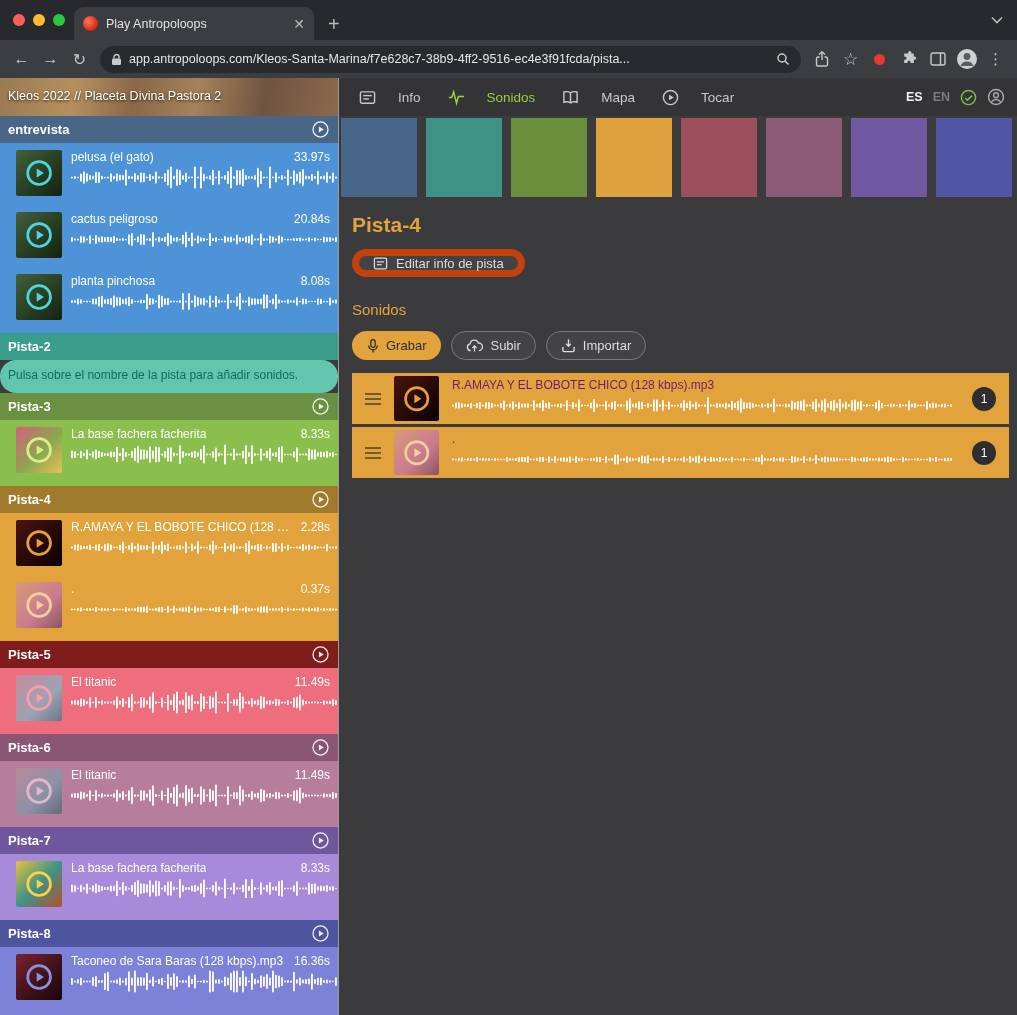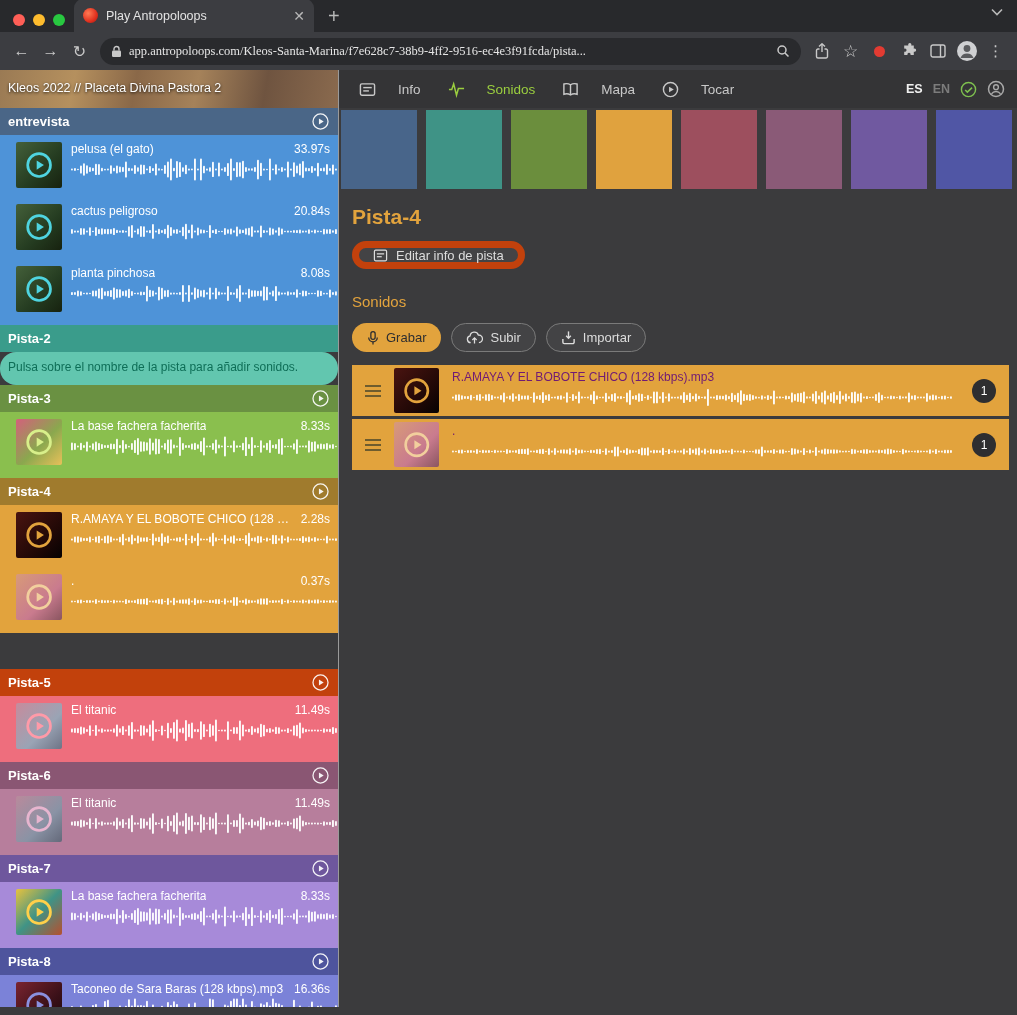--- a/index.html
+++ b/index.html
@@ -1,38 +1,38 @@
 <!DOCTYPE html>
 <html><head>
 <meta charset="utf-8">
 <title></title>
 <style>
   html,body{margin:0;padding:0;background:#3b3b3d;}
   body{width:1017px;height:1015px;overflow:hidden;font-family:"Liberation Sans",sans-serif;position:relative;}
   *{box-sizing:border-box;}
 
   
-  .tabstrip{height:32px;background:#28292c;display:flex;align-items:flex-end;position:relative;}
+  .tabstrip{height:40px;background:#28292c;display:flex;align-items:flex-end;position:relative;}
   .lights{position:absolute;left:13px;top:14px;display:flex;gap:8px;}
   .light{width:12px;height:12px;border-radius:50%;}
   .l-red{background:#ff5f57;}.l-yellow{background:#febc2e;}.l-green{background:#28c840;}
   .tab{margin-left:74px;width:240px;height:33px;background:#3c3d41;border-radius:9px 9px 0 0;display:flex;align-items:center;padding:0 9px;gap:8px;}
   .favicon{width:15px;height:15px;border-radius:50%;background:radial-gradient(circle at 35% 35%,#ff7a54,#e0301e 60%,#a01810);flex:none;}
   .tab-title{flex:1;color:#e3e3e3;font-size:12.5px;white-space:nowrap;overflow:hidden;text-overflow:ellipsis;}
   .tab-close{color:#b8b8b8;font-size:14px;line-height:1;}
   .newtab{color:#b8b8b8;font-size:20px;margin:0 0 6px 14px;line-height:1;}
   .strip-chevron{margin-left:auto;margin-right:14px;margin-bottom:12px;}
 
   .toolbar{height:38px;background:#3c3d41;display:flex;align-items:center;padding:0 8px;gap:2px;}
   .tbtn{min-width:27px;height:28px;display:flex;align-items:center;justify-content:center;color:#c9c9c9;font-size:16px;}
   .star{font-size:17px;}
   .dots{font-size:15px;letter-spacing:0;}
   .reddot{width:11px;height:11px;border-radius:50%;background:#e23b32;display:block;}
   .urlbar{flex:1;height:27px;background:#292a2d;border-radius:14px;display:flex;align-items:center;padding:0 11px;gap:7px;margin:0 5px;min-width:0;}
-  .url{flex:1;color:#e6e6e6;font-size:12.5px;white-space:nowrap;overflow:hidden;text-overflow:ellipsis;font-family:Liberation Serif, serif;}
+  .url{flex:1;color:#e6e6e6;font-size:12.5px;white-space:nowrap;overflow:hidden;text-overflow:ellipsis;}
 
   
   .appheader{height:38px;background:#343436;display:flex;}
   .bc{width:339px;height:38px;flex:none;position:relative;border-right:1px solid #9a9a9a;
       background:linear-gradient(100deg,#9a7a54 0%,#b5905e 22%,#8a6848 40%,#a5825a 58%,#6f5440 78%,#8a6a4e 100%);}
   .bc-text{position:absolute;left:8px;top:11px;color:#fff;font-size:12.5px;font-weight:normal;white-space:nowrap;text-shadow:0 1px 3px rgba(0,0,0,.85);}
   .appnav{display:flex;align-items:center;gap:27px;padding-left:20px;color:#c8c8c8;font-size:13.5px;}
   .navitem{display:flex;align-items:center;gap:22px;}
   .navitem.active{color:#9bcf3f;}
   .ni{width:17px;height:17px;}
@@ -873,21 +873,21 @@
                 <rect x="252" y="9.9" width="1.9" height="3.2" rx="0.9" fill="#ffffff" opacity="0.96"></rect>
                 <rect x="255" y="10.6" width="1.9" height="1.8" rx="0.9" fill="#ffffff" opacity="0.96"></rect>
                 <rect x="258" y="10.1" width="1.9" height="2.9" rx="0.9" fill="#ffffff" opacity="0.96"></rect>
                 <rect x="261" y="10.3" width="1.9" height="2.4" rx="0.9" fill="#ffffff" opacity="0.96"></rect>
                 <rect x="264" y="10.5" width="1.9" height="2.1" rx="0.9" fill="#ffffff" opacity="0.96"></rect>
               </svg></div>
         </div>
       </div>
     </div>
 
-    <div class="thead" style="background: #c2410c; margin-top: 36px;">
+    <div class="thead" style="background: #7f1d1d;">
       <span>Pista-5</span>
       <svg class="tplay" viewBox="0 0 24 24">
           <circle cx="12" cy="12" r="9.5" fill="none" stroke="#fff" stroke-width="1.6"></circle>
           <path d="M10 8.2l6 3.8-6 3.8z" fill="#fff"></path>
         </svg>
     </div>
     <div class="tbody" style="background: rgb(238, 110, 125);">
       <div class="sitem">
         <div class="thumb t-p5">
           <svg class="pc" viewBox="0 0 24 24">

